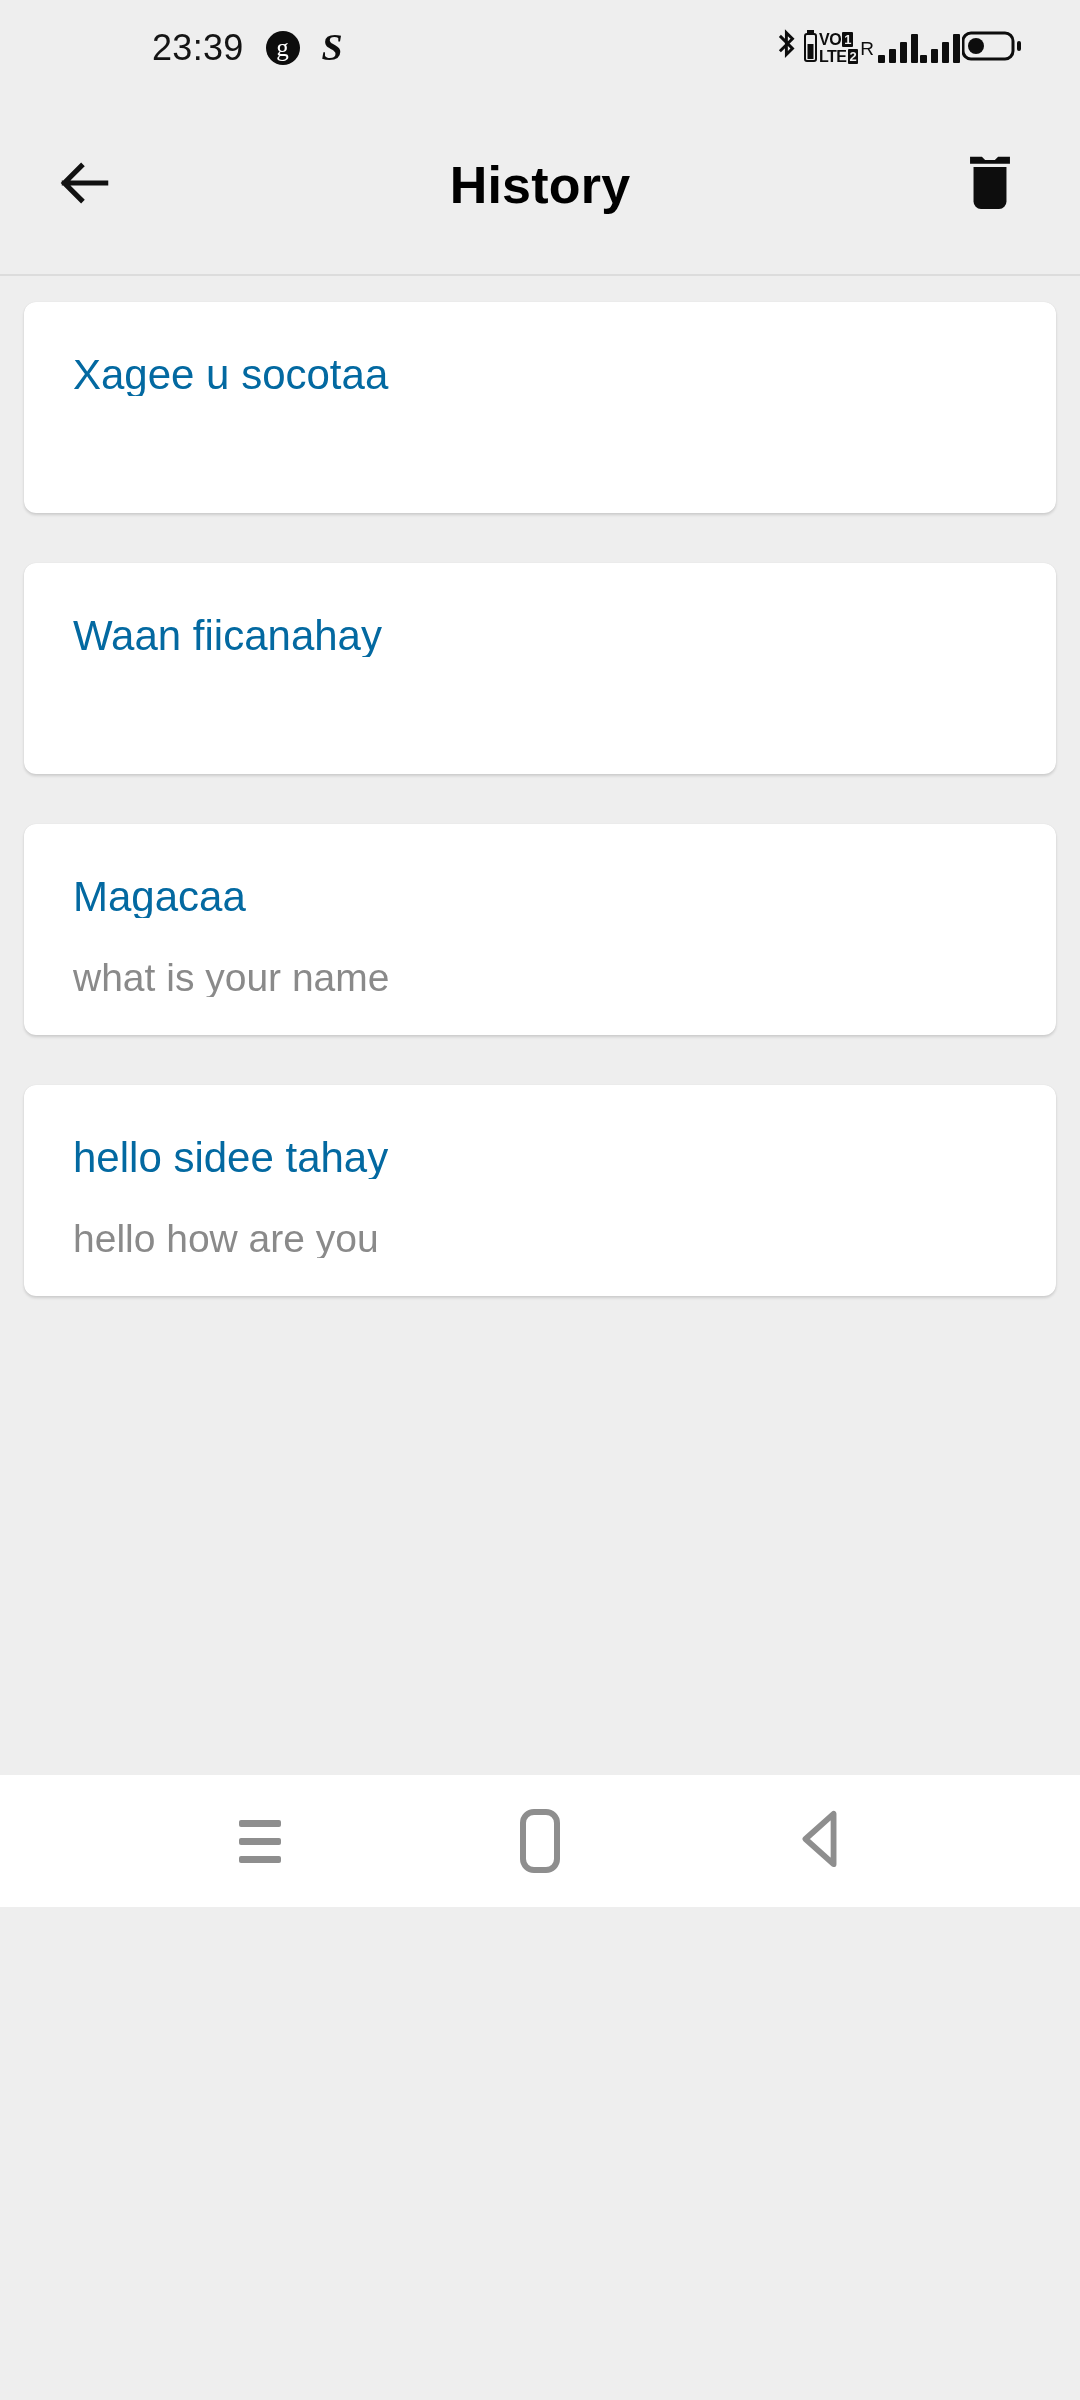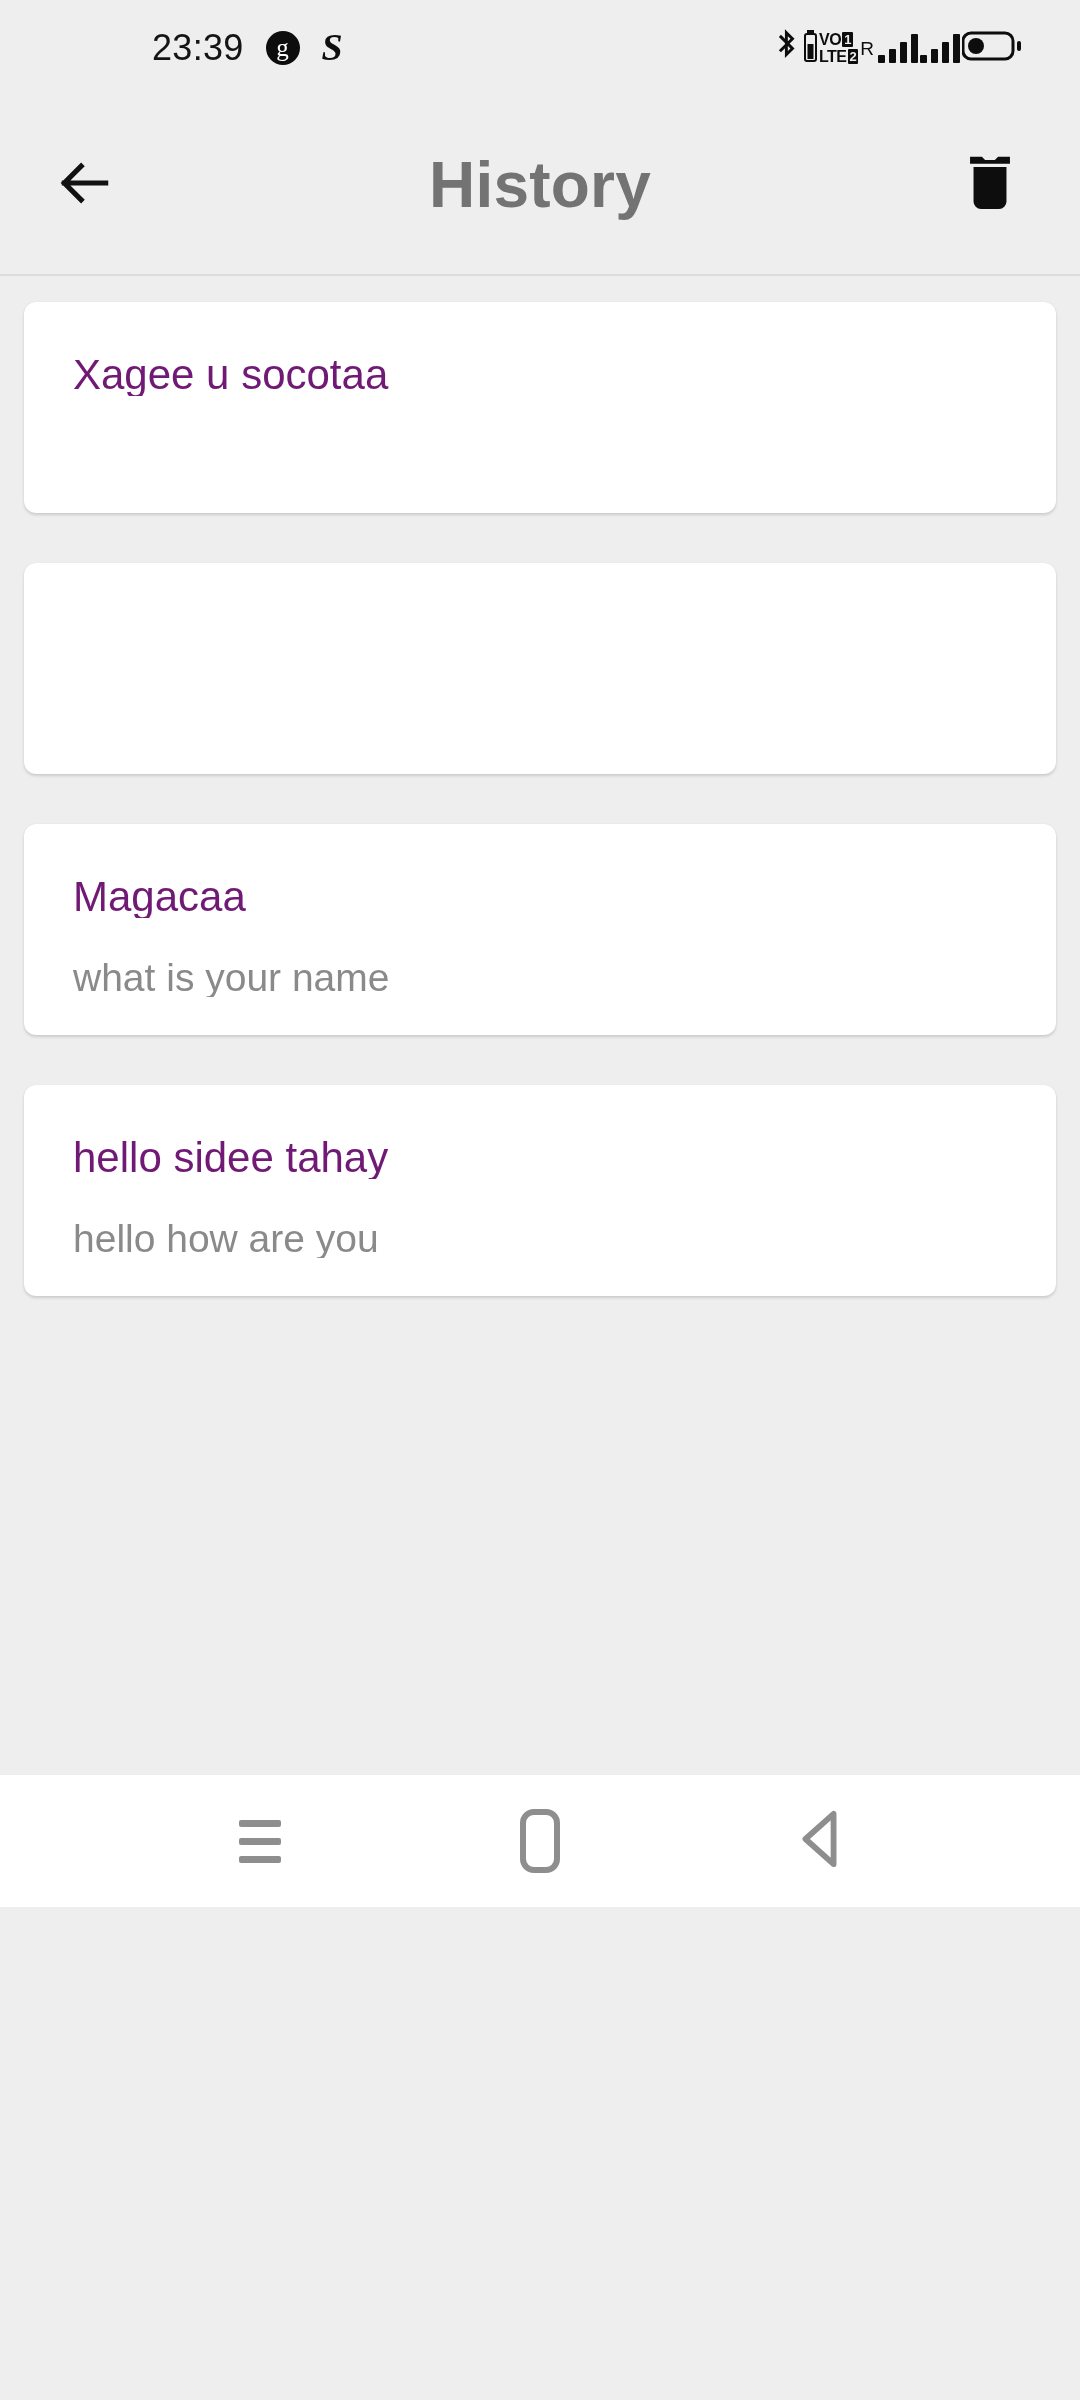--- a/index.html
+++ b/index.html
@@ -109,23 +109,23 @@
   #back-button {
     position: absolute;
     left: 30px;
     width: 110px; height: 110px;
     display: flex; align-items: center; justify-content: center;
     cursor: pointer;
   }
   #page-title {
     width: 100%;
     text-align: center;
-    font-size: 64px;
+    font-size: 52px;
     font-weight: bold;
-    color: #737373;
+    color: #000000;
     letter-spacing: 0.2px;
   }
   #delete-button {
     position: absolute;
     right: 42px;
     width: 96px; height: 96px;
     display: flex; align-items: center; justify-content: center;
     cursor: pointer;
   }
 
@@ -140,21 +140,21 @@
     background: #ffffff;
     border-radius: 12px;
     height: 211px;
     margin-bottom: 50px;
     padding: 52px 48px 0 49px;
     box-shadow: 0 2px 3px rgba(0,0,0,0.14), 0 0 1px rgba(0,0,0,0.10);
     cursor: pointer;
   }
   .card-source {
     font-size: 42px;
-    color: #701a75;
+    color: #0369a1;
     line-height: 1.0;
     white-space: nowrap;
     overflow: hidden;
   }
   .card-translation {
     font-size: 39px;
     color: #8a8a8a;
     line-height: 1.0;
     margin-top: 40px;
     white-space: nowrap;
@@ -280,20 +280,21 @@
     </div>
   </div>
 
   <div id="history-list">
 
     <div class="history-card">
       <div class="card-source">Xagee u socotaa</div>
     </div>
 
     <div class="history-card">
+      <div class="card-source">Waan fiicanahay</div>
     </div>
 
     <div class="history-card">
       <div class="card-source">Magacaa</div>
       <div class="card-translation">what is your name</div>
     </div>
 
     <div class="history-card">
       <div class="card-source">hello sidee tahay</div>
       <div class="card-translation">hello how are you</div>

